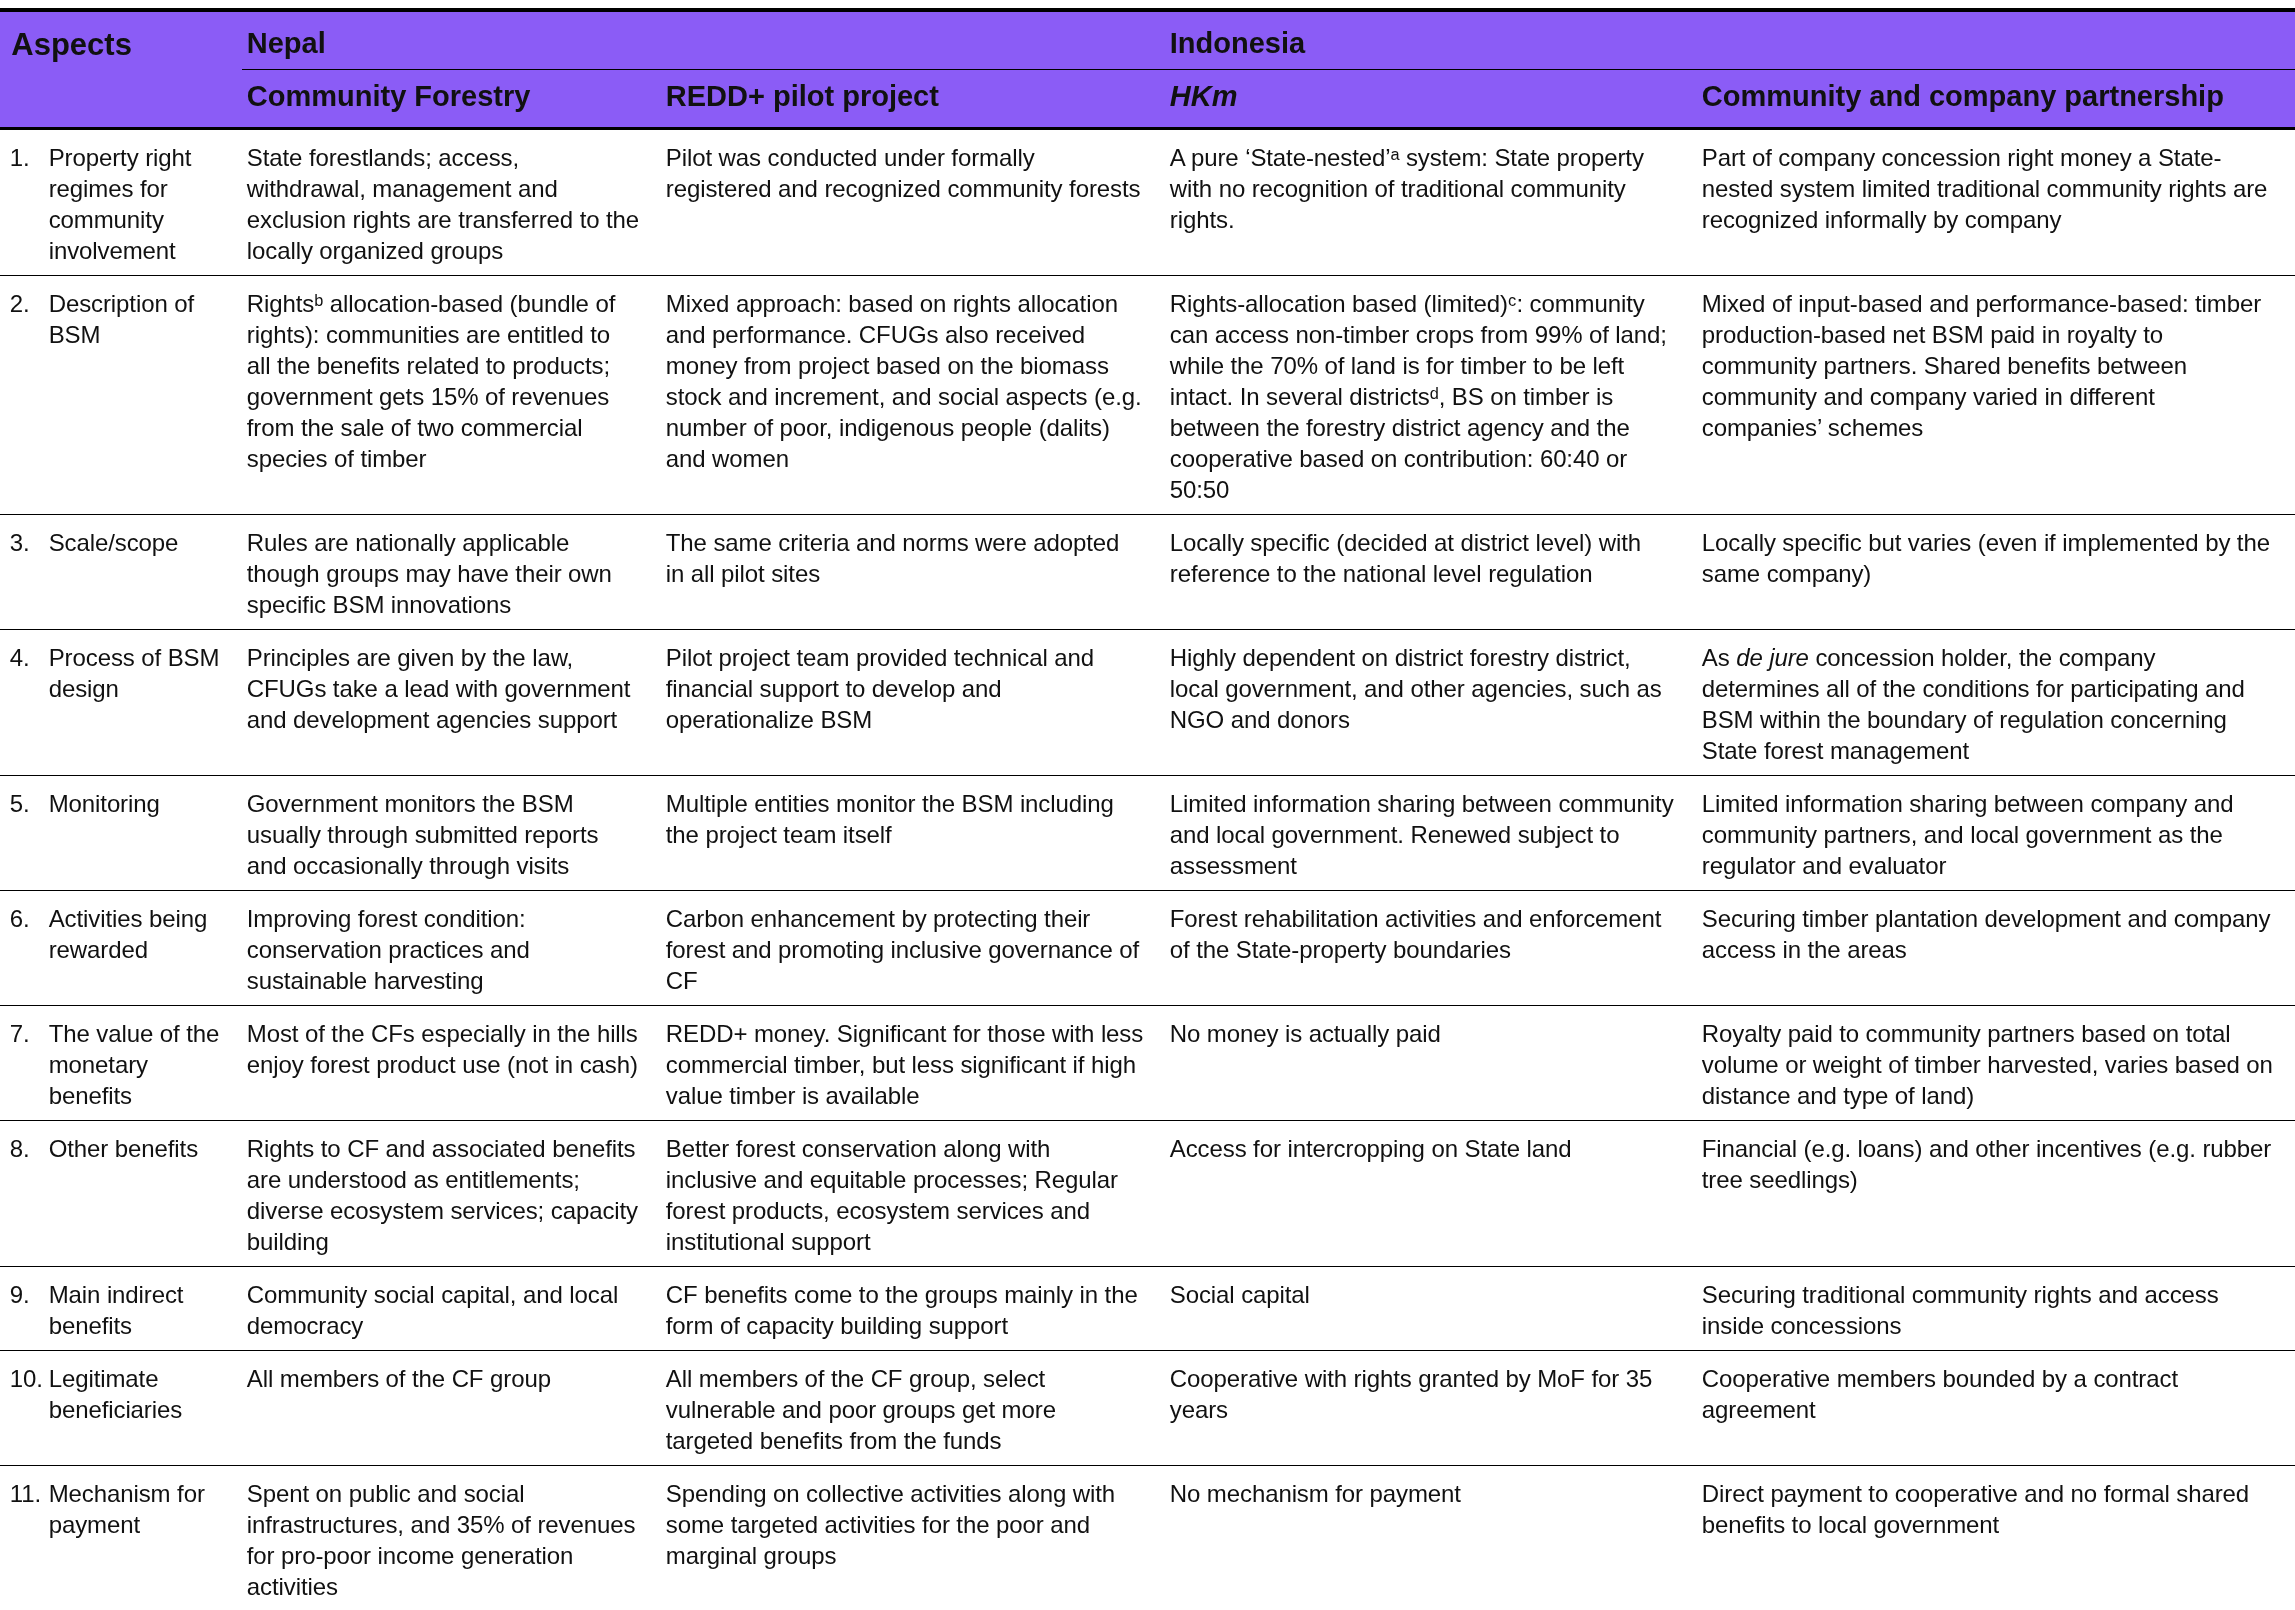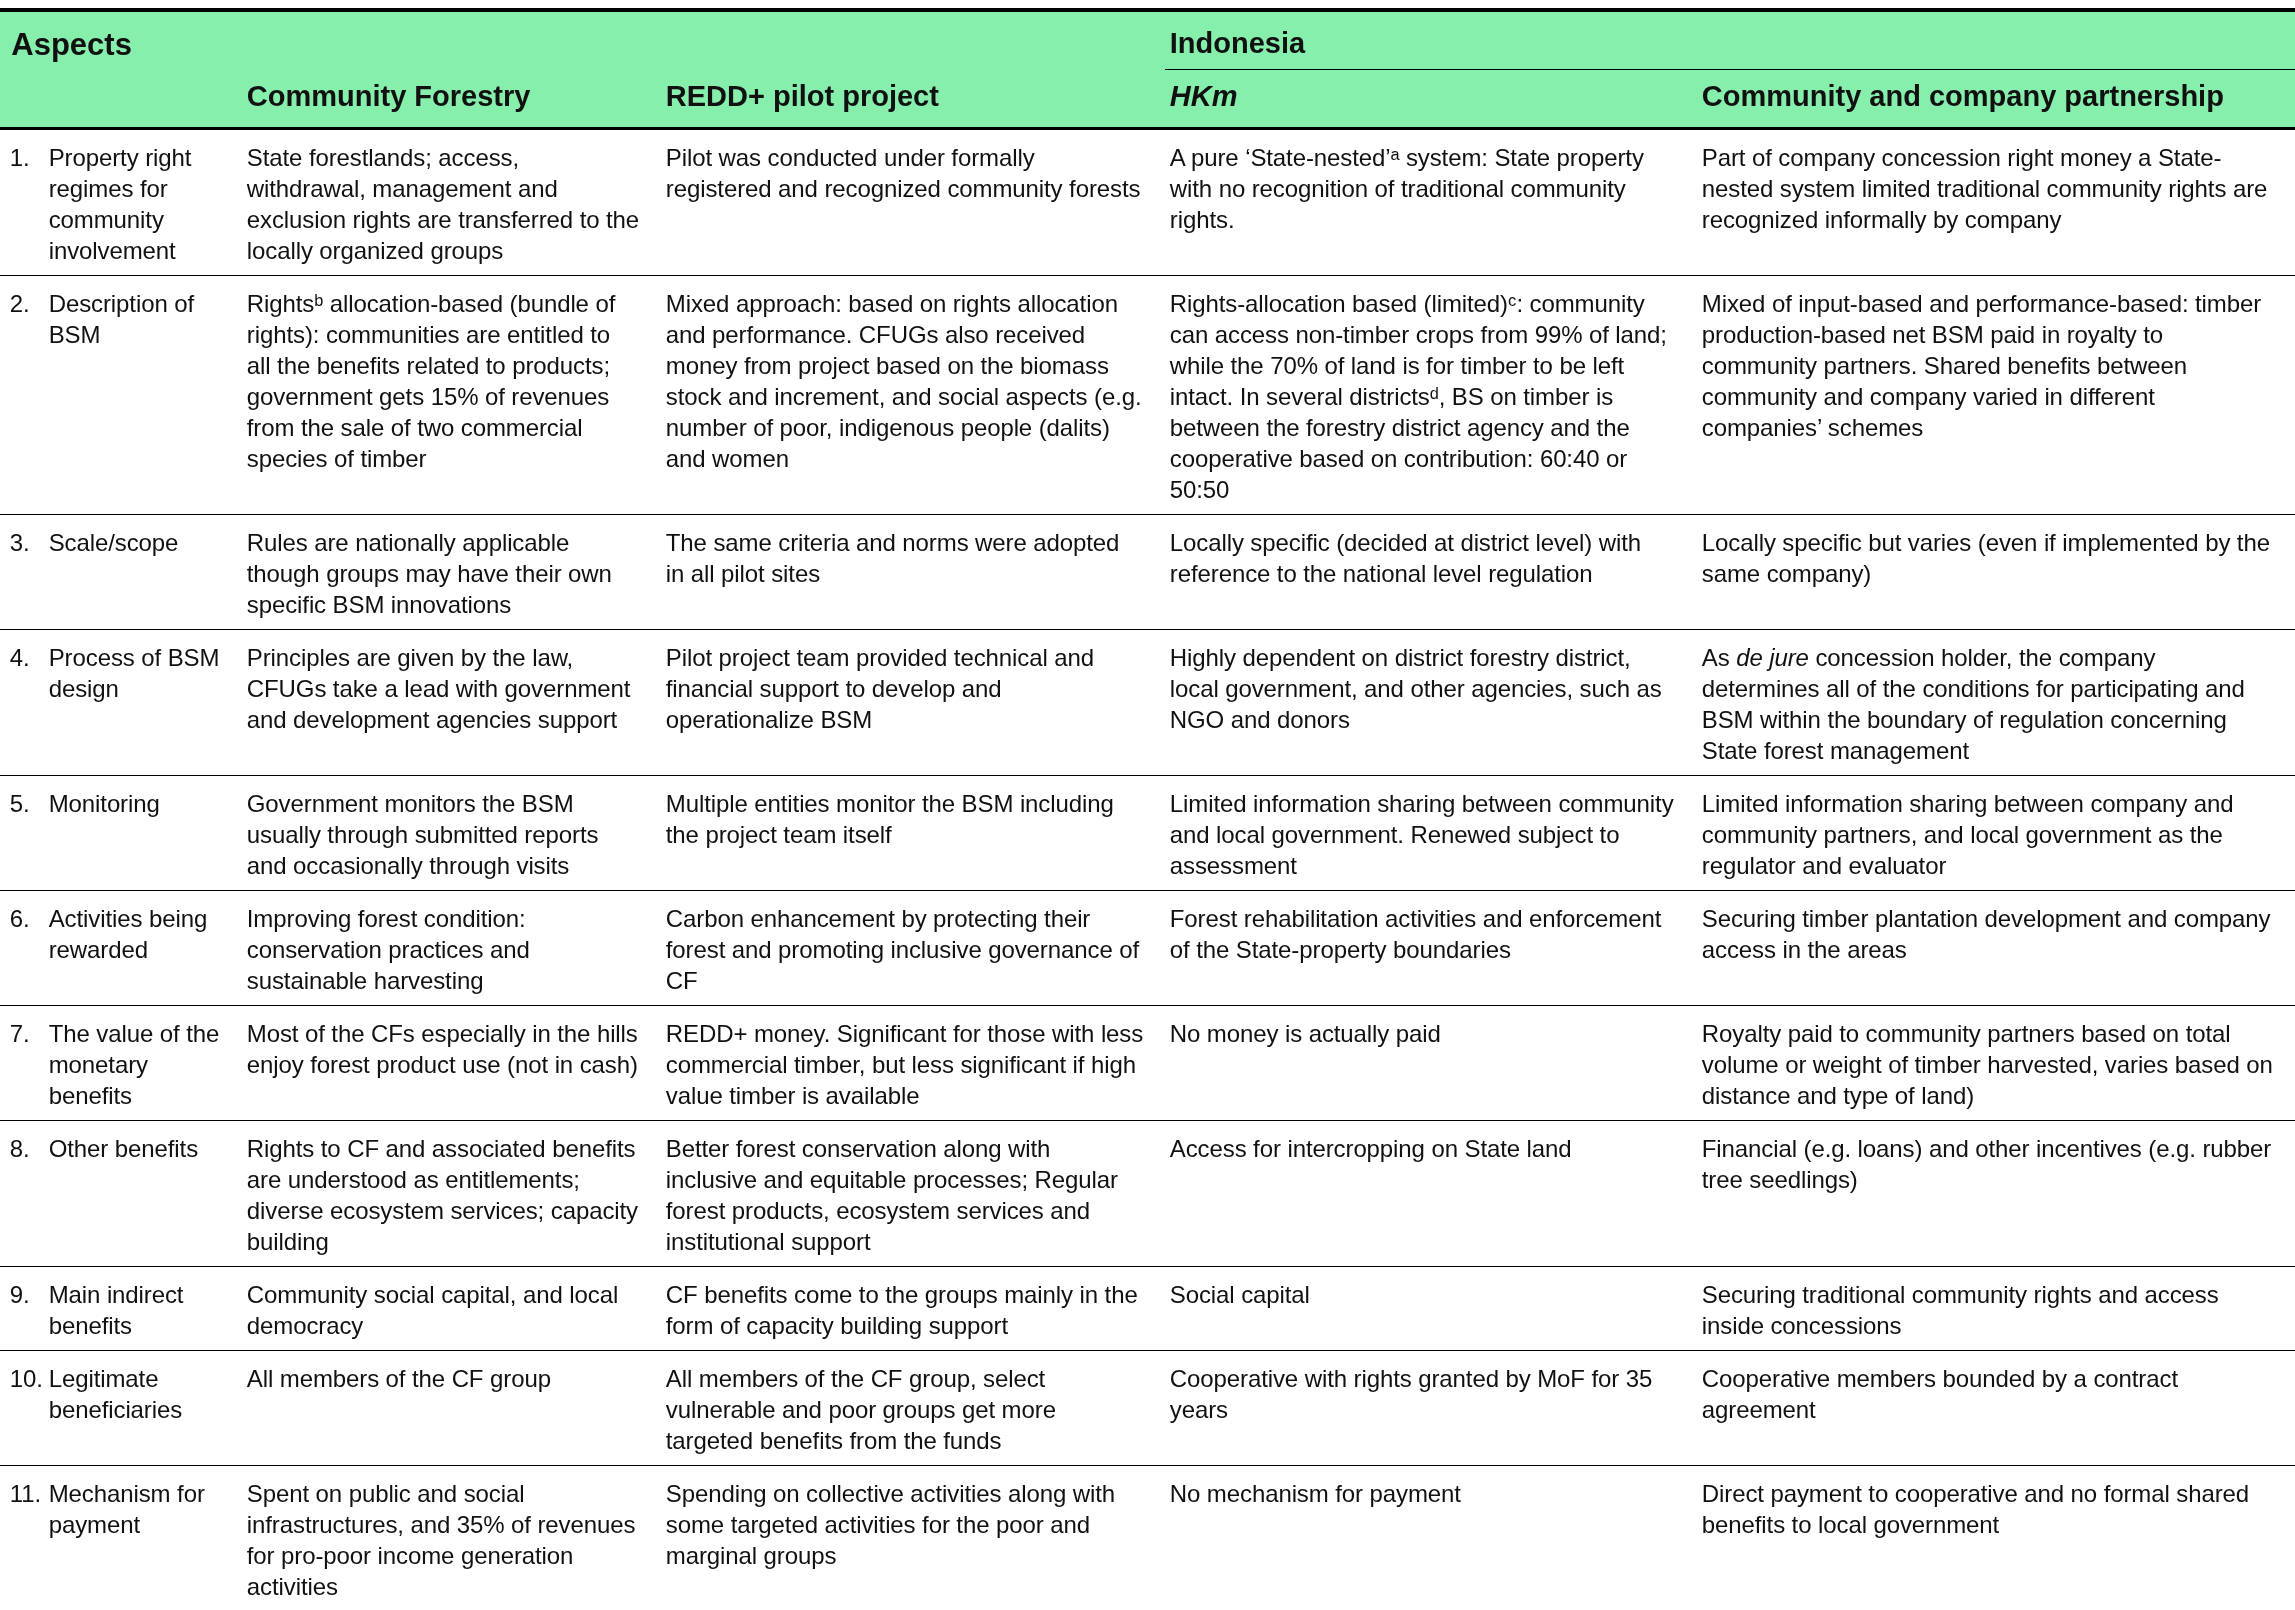--- a/index.html
+++ b/index.html
@@ -10,21 +10,21 @@
     -webkit-font-smoothing:antialiased;
   }
   .table-wrap{width:2295px;padding-top:8px;box-sizing:border-box;}
   .grid{
     display:grid;
     grid-template-columns:242px 419px 504px 532px 598px;
     box-sizing:border-box;
   }
   
   .header-band{
-    background:#86efac;
+    background:#8b5cf6;
     border-top:4.8px solid #000;
     border-bottom:3.2px solid #000;
     grid-template-rows:auto auto;
   }
   .h-aspects{
     grid-column:1;grid-row:1 / span 2;
     font-size:31px;font-weight:bold;
     padding:14.5px 6.5px 8px 11.3px;
   }
   .h-country{
@@ -62,20 +62,21 @@
   .alabel{flex:1;padding-right:3.2px;}
   .it{font-style:italic;}
 </style>
 </head>
 <body>
 
 <div class="table-wrap">
 
   <div class="grid header-band">
     <div class="h-aspects">Aspects</div>
+    <div class="h-country h-nepal">Nepal</div>
     <div class="h-country h-indonesia">Indonesia</div>
     <div class="h-sub c1">Community Forestry</div>
     <div class="h-sub c2">REDD+ pilot project</div>
     <div class="h-sub c3">HKm</div>
     <div class="h-sub c4">Community and company partnership</div>
   </div>
 
   <div class="grid trow">
     <div class="aspect">
       <span class="num">1.</span>

